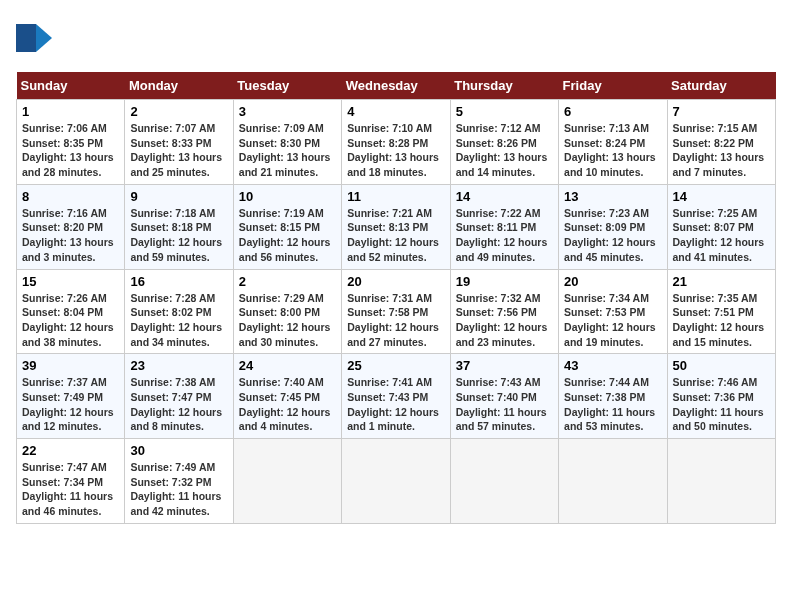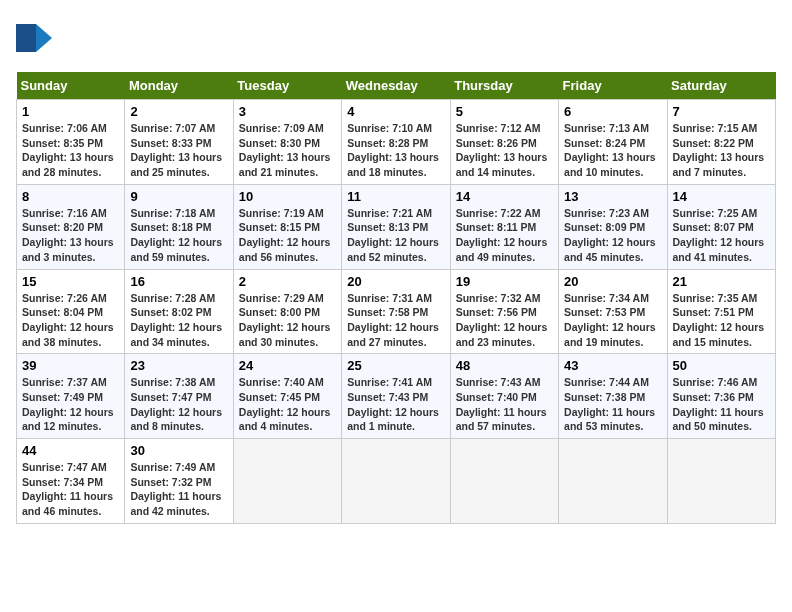--- a/index.html
+++ b/index.html
@@ -27,21 +27,21 @@
     .subtitle {
       font-size: 16px;
       color: #444;
     }
     .calendar {
       width: 100%;
       border-collapse: collapse;
       font-size: 11px;
     }
     .calendar th {
-      background: #4d7c0f;
+      background: #7f1d1d;
       color: #fff;
       padding: 6px 4px;
       text-align: left;
       font-size: 13px;
       font-weight: bold;
     }
     .calendar td {
       border: 1px solid #ccc;
       vertical-align: top;
       padding: 4px 5px;
@@ -228,35 +228,35 @@
         </td>
         <td>
           <span class="day-num">24</span>
           <div class="day-info">Sunrise: 7:40 AM<br>Sunset: 7:45 PM<br>Daylight: 12 hours and 4 minutes.</div>
         </td>
         <td>
           <span class="day-num">25</span>
           <div class="day-info">Sunrise: 7:41 AM<br>Sunset: 7:43 PM<br>Daylight: 12 hours and 1 minute.</div>
         </td>
         <td>
-          <span class="day-num">48</span>
+          <span class="day-num">37</span>
           <div class="day-info">Sunrise: 7:43 AM<br>Sunset: 7:40 PM<br>Daylight: 11 hours and 57 minutes.</div>
         </td>
         <td>
           <span class="day-num">43</span>
           <div class="day-info">Sunrise: 7:44 AM<br>Sunset: 7:38 PM<br>Daylight: 11 hours and 53 minutes.</div>
         </td>
         <td>
           <span class="day-num">50</span>
           <div class="day-info">Sunrise: 7:46 AM<br>Sunset: 7:36 PM<br>Daylight: 11 hours and 50 minutes.</div>
         </td>
       </tr>
       <tr>
         <td>
-          <span class="day-num">44</span>
+          <span class="day-num">22</span>
           <div class="day-info">Sunrise: 7:47 AM<br>Sunset: 7:34 PM<br>Daylight: 11 hours and 46 minutes.</div>
         </td>
         <td>
           <span class="day-num">30</span>
           <div class="day-info">Sunrise: 7:49 AM<br>Sunset: 7:32 PM<br>Daylight: 11 hours and 42 minutes.</div>
         </td>
         <td class="empty-cell"></td>
         <td class="empty-cell"></td>
         <td class="empty-cell"></td>
         <td class="empty-cell"></td>

